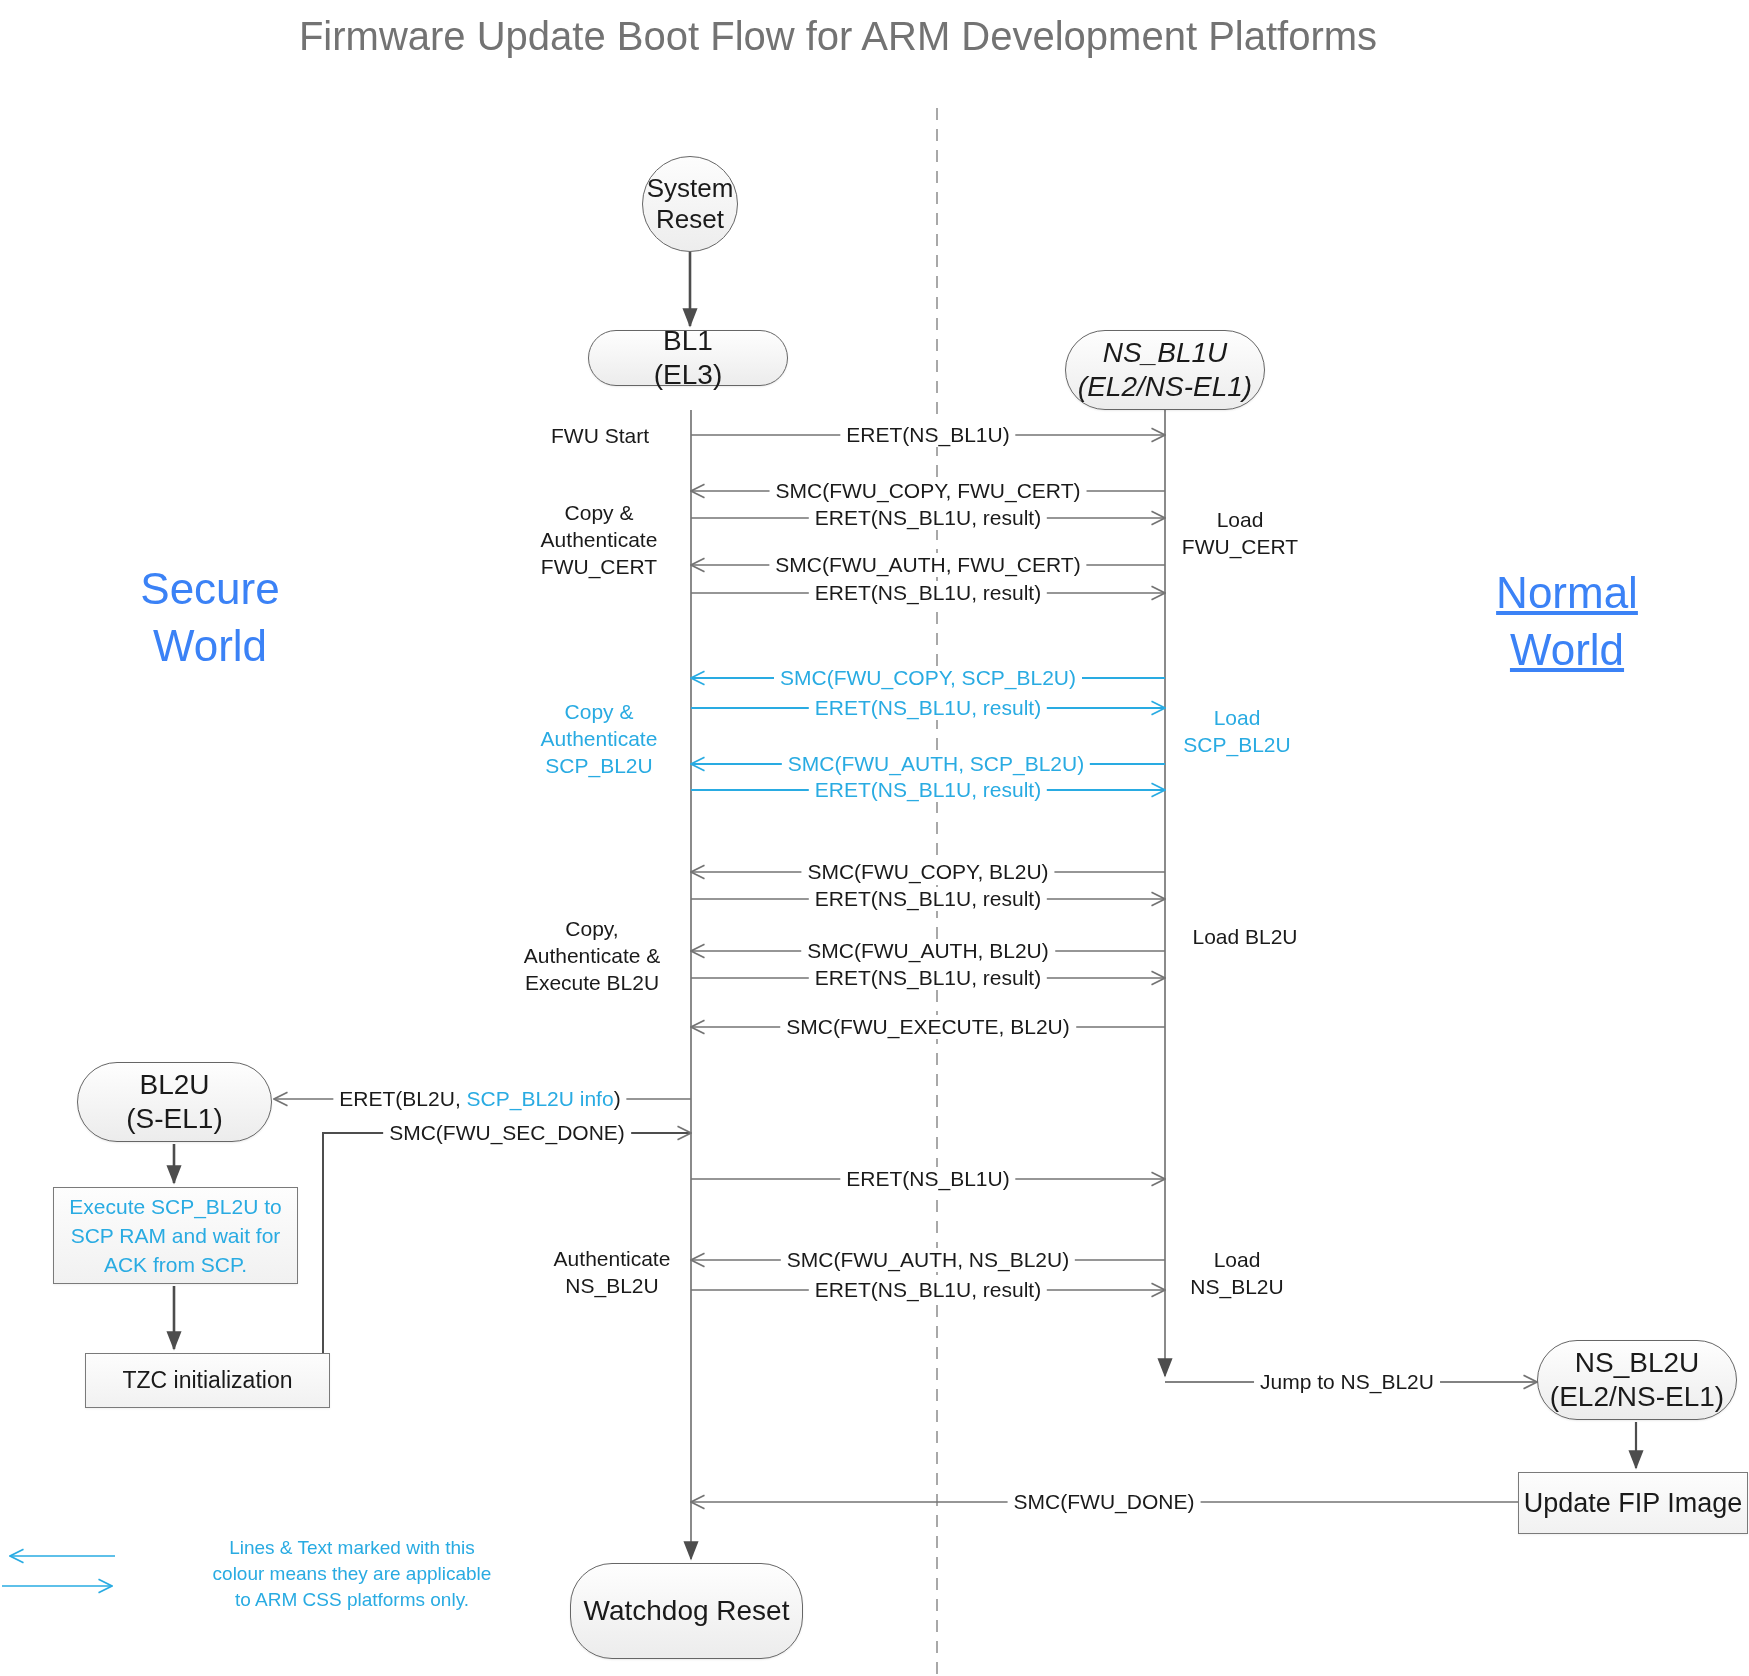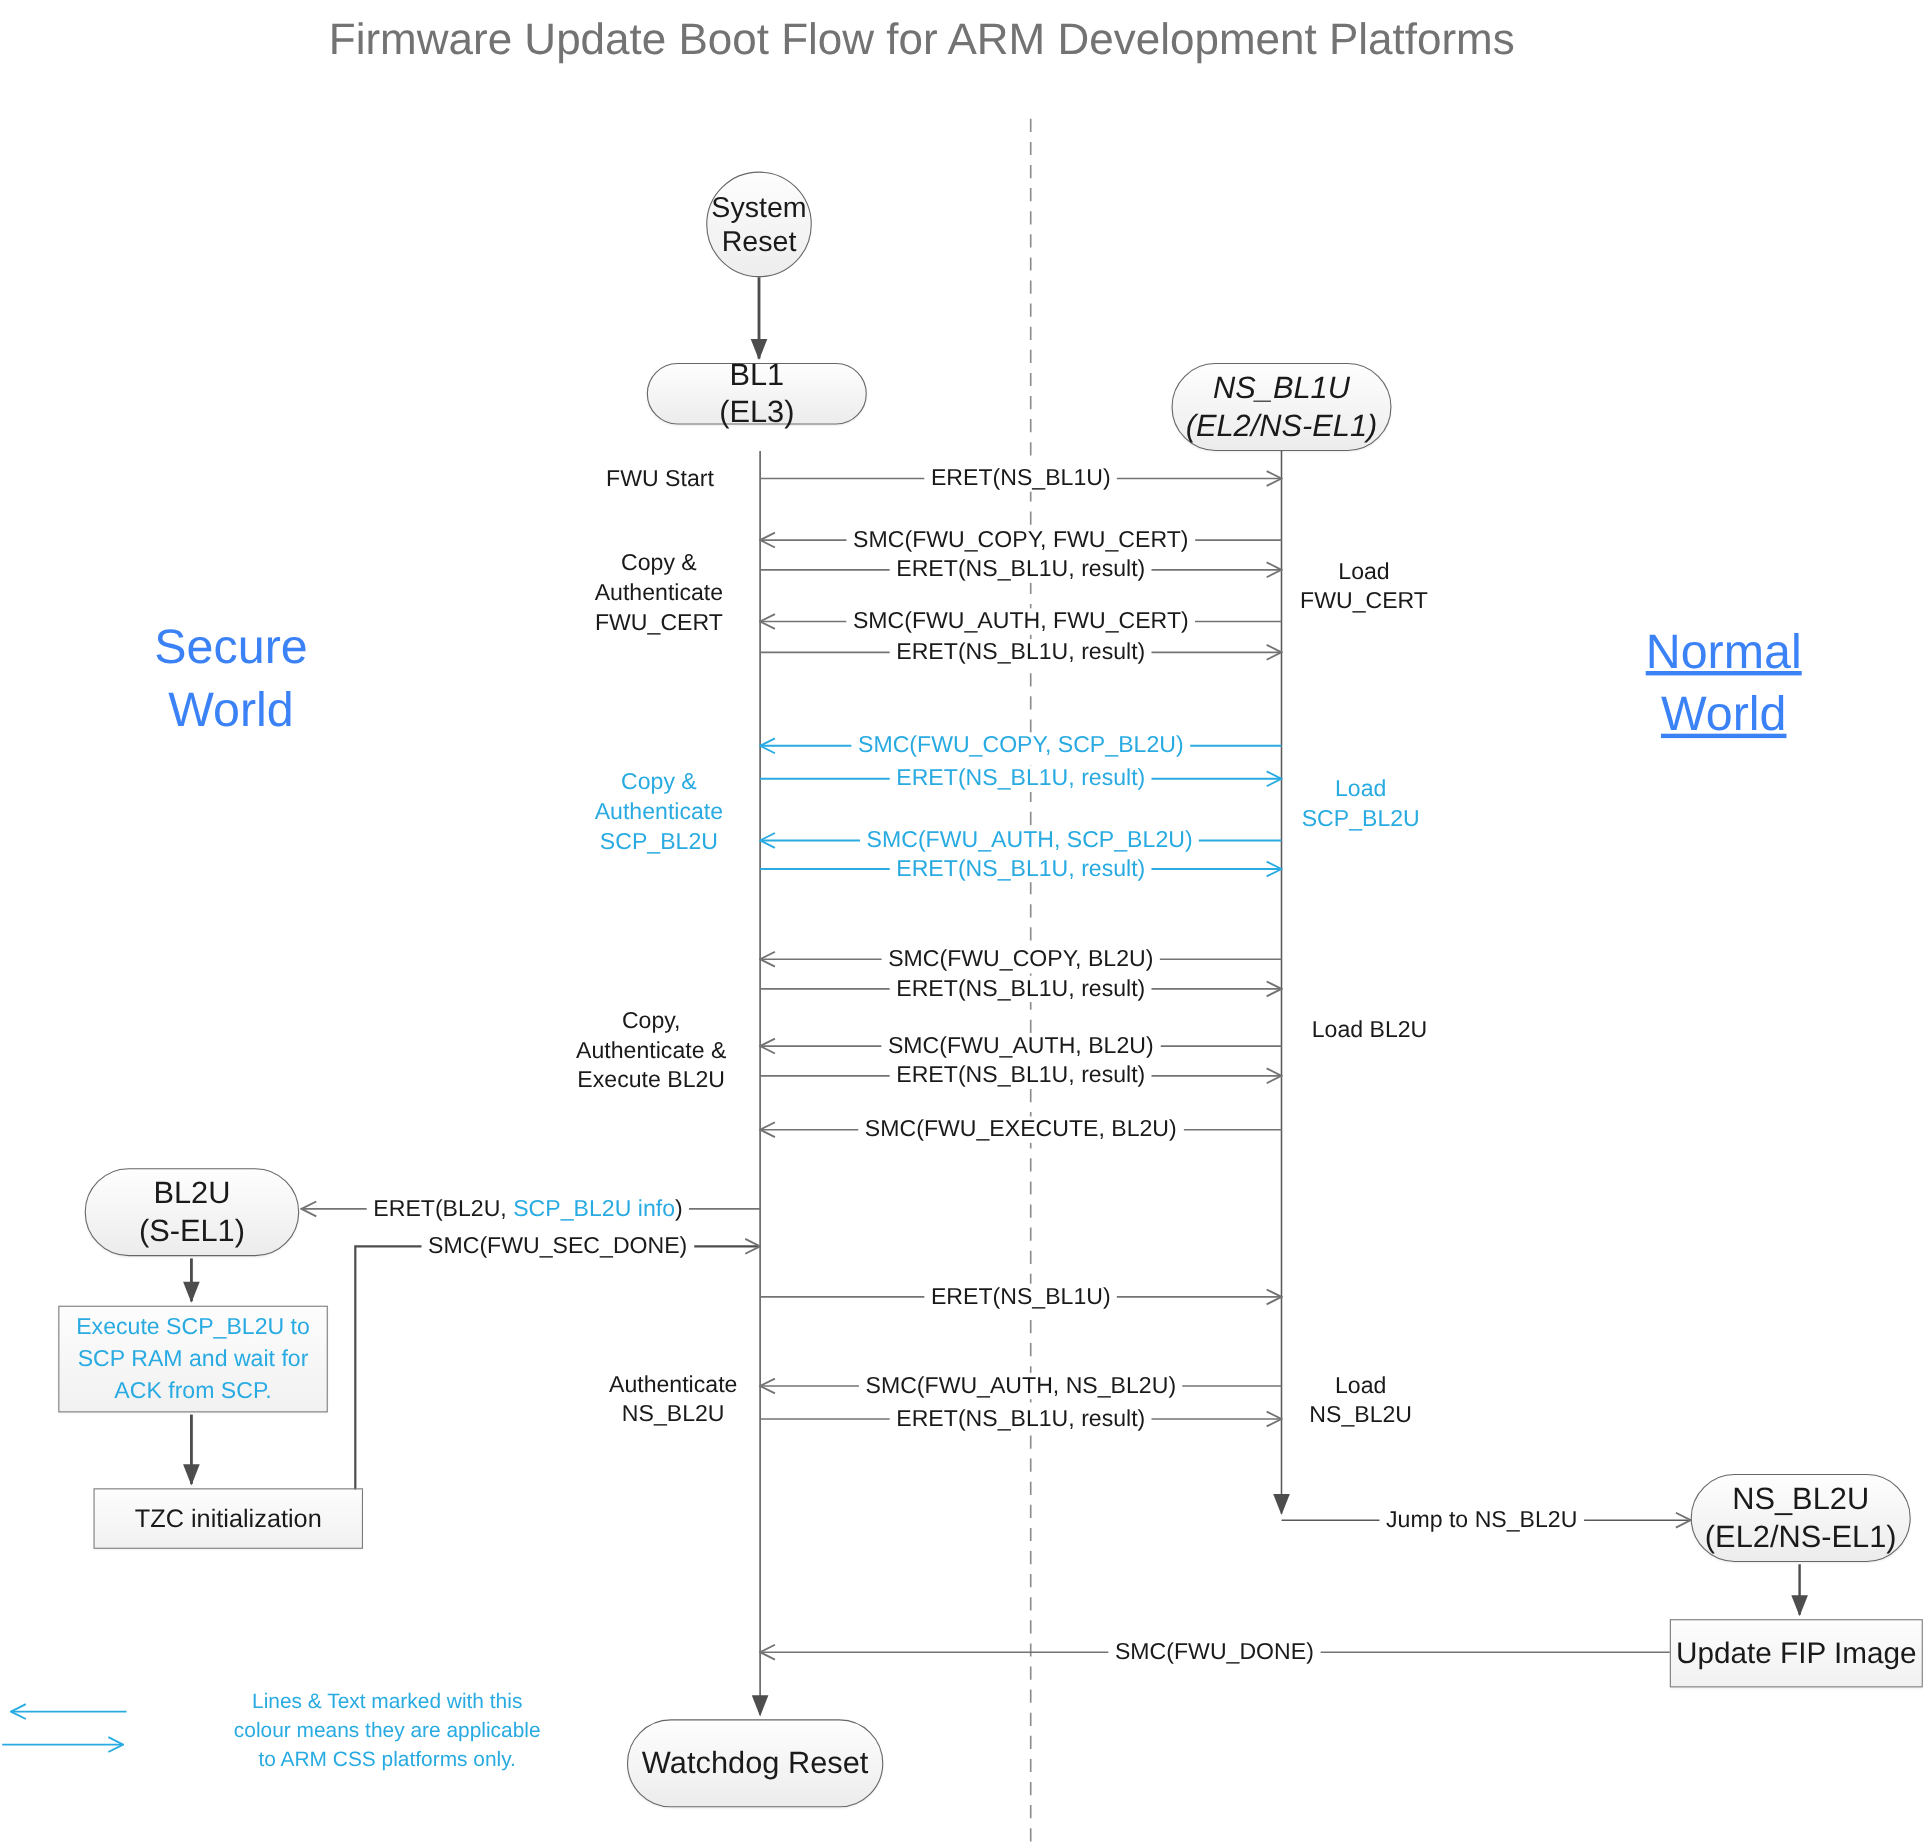--- a/index.html
+++ b/index.html
@@ -150,21 +150,21 @@
 
   <div class="stadium" style="left:1537px; top:1340px; width:200px; height:80px;">
     <div>NS_BL2U</div>
     <div>(EL2/NS-EL1)</div>
   </div>
 
   <div class="rbox" style="left:1518px; top:1472px; width:230px; height:62px; font-size:27px;">
     <div>Update FIP Image</div>
   </div>
 
-  <div class="stadium" style="left:570px; top:1563px; width:233px; height:80px; font-size:28px;">
+  <div class="stadium" style="left:570px; top:1563px; width:233px; height:96px; font-size:28px;">
     <div>Watchdog Reset</div>
   </div>
 
   <div class="msg" style="left:928px; top:435px;">ERET(NS_BL1U)</div>
   <div class="msg" style="left:928px; top:491px;">SMC(FWU_COPY, FWU_CERT)</div>
   <div class="msg" style="left:928px; top:518px;">ERET(NS_BL1U, result)</div>
   <div class="msg" style="left:928px; top:565px;">SMC(FWU_AUTH, FWU_CERT)</div>
   <div class="msg" style="left:928px; top:593px;">ERET(NS_BL1U, result)</div>
   <div class="msg blue" style="left:928px; top:678px;">SMC(FWU_COPY, SCP_BL2U)</div>
   <div class="msg blue" style="left:928px; top:708px;">ERET(NS_BL1U, result)</div>

